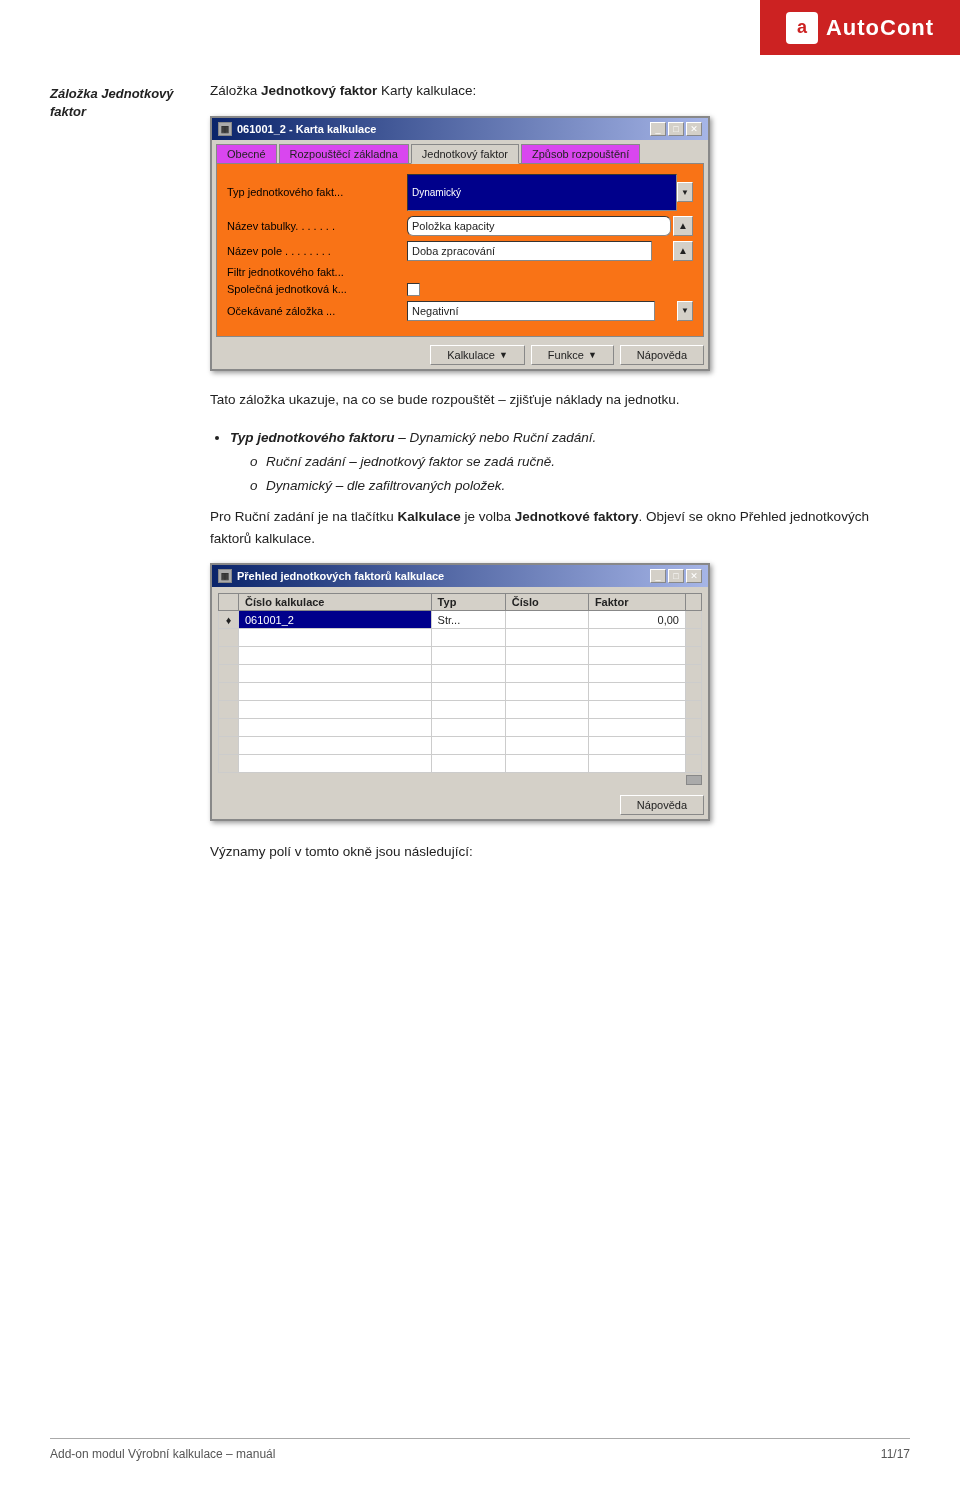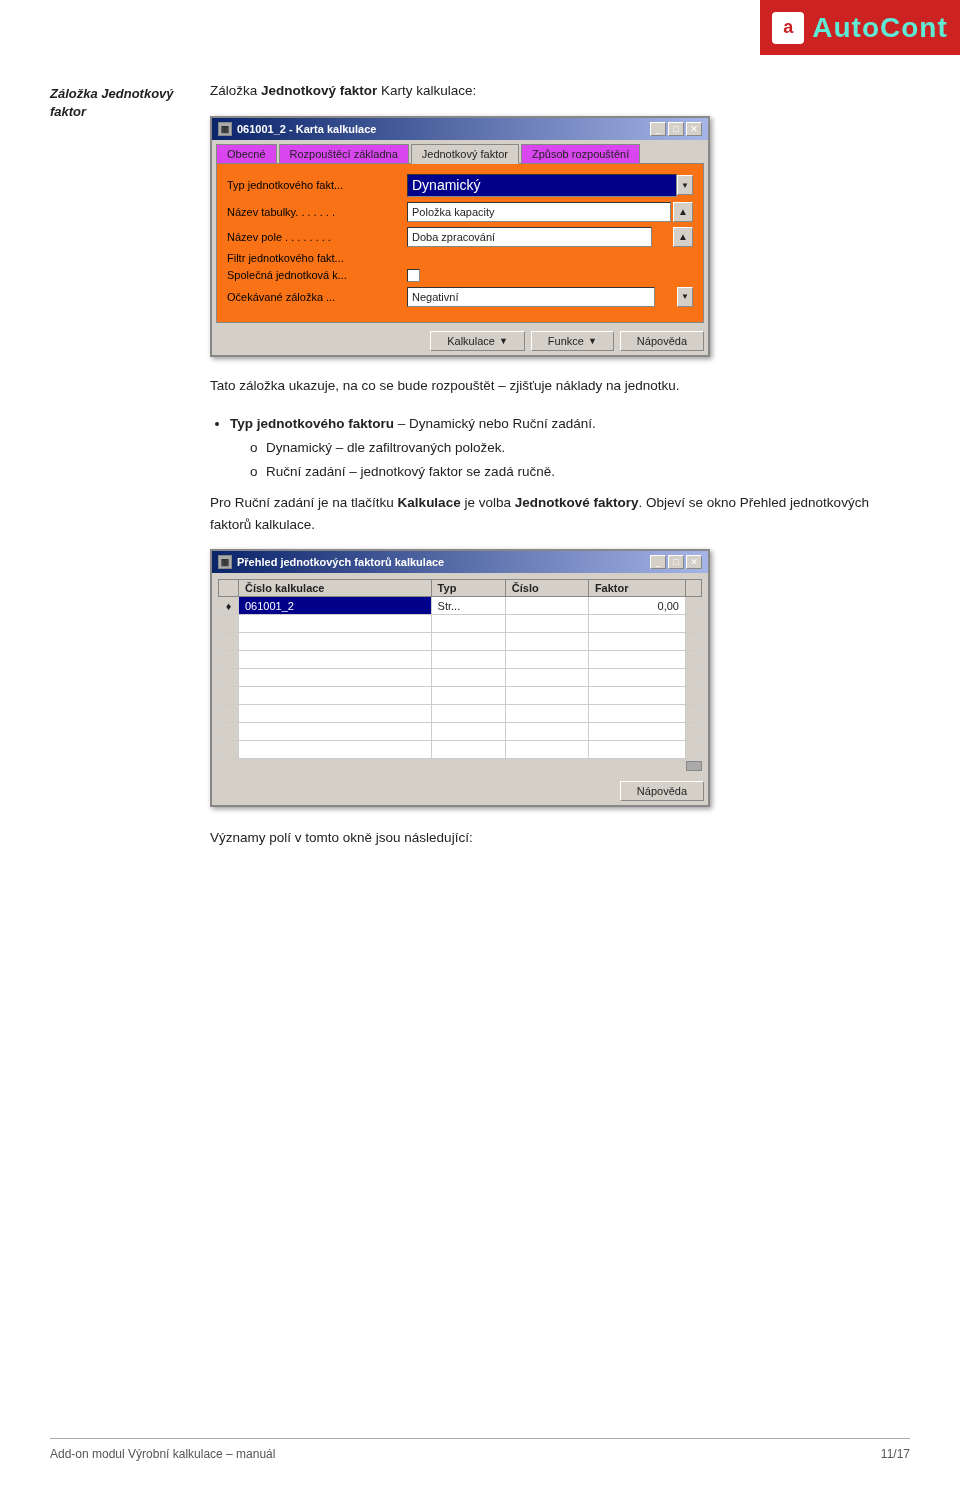--- a/index.html
+++ b/index.html
@@ -19,22 +19,22 @@
       top: 0;
       right: 0;
       width: 200px;
       height: 55px;
       background: #cc2222;
       display: flex;
       align-items: center;
       justify-content: center;
     }
     .logo-bar .logo-text {
-      color: #5eead4;
-      font-size: 28px;
+      color: #ffffff;
+      font-size: 22px;
       font-weight: bold;
       letter-spacing: 1px;
     }
     .logo-bar .logo-icon {
       width: 32px;
       height: 32px;
       background: #fff;
       border-radius: 4px;
       display: flex;
       align-items: center;
@@ -167,24 +167,24 @@
       height: 20px;
       border: 1px inset #888;
       background: #fff;
       font-size: 11px;
       padding: 1px 4px;
       display: flex;
       align-items: center;
     }
     .win-input-blue {
       flex: 1;
-      height: 23px;
+      height: 37px;
       background: #00008b;
       color: #fff;
-      font-size: 14px;
+      font-size: 10px;
       padding: 1px 4px;
       display: flex;
       align-items: center;
       border: 1px inset #888;
     }
     .win-dropdown-arrow {
       width: 16px;
       height: 20px;
       background: #d4d0c8;
       border: 1px solid #888;
@@ -240,20 +240,21 @@
 
     
     .para-text {
       font-size: 13.5px;
       line-height: 1.6;
       margin-bottom: 14px;
       color: #222;
     }
     .bullet-list {
       margin: 18px 0 10px 20px;
+      font-style: italic;
     }
     .bullet-item {
       margin-bottom: 6px;
       font-size: 13.5px;
       line-height: 1.5;
       list-style: disc;
     }
     .bullet-item .bold { font-weight: bold; }
     .sub-list {
       margin: 4px 0 4px 20px;
@@ -379,21 +380,21 @@
             <div class="win-label">Typ jednotkového fakt...</div>
             <div style="flex:1; display:flex; align-items:center;">
               <div class="win-input-blue" style="flex:1;">Dynamický</div>
               <div class="win-dropdown-arrow">▼</div>
             </div>
           </div>
 
           <div class="win-row">
             <div class="win-label">Název tabulky. . . . . . .</div>
             <div style="flex:1; display:flex; align-items:center;">
-              <div class="win-input" style="flex:1;">Položka kapacity</div>
+              <div class="win-input" style="flex:1;border-radius:6px;">Položka kapacity</div>
               <div class="win-browse-btn">▲</div>
             </div>
           </div>
 
           <div class="win-row">
             <div class="win-label">Název pole . . . . . . . .</div>
             <div style="flex:1; display:flex; align-items:center;gap:19px;">
               <div class="win-input" style="flex:1;">Doba zpracování</div>
               <div class="win-browse-btn">▲</div>
             </div>
@@ -435,22 +436,22 @@
       </div>
 
       <div class="content-text-block">
         <p class="para-text">
           Tato záložka ukazuje, na co se bude rozpouštět – zjišťuje náklady na jednotku.
         </p>
         <ul class="bullet-list">
           <li class="bullet-item">
             <span class="bold">Typ jednotkového faktoru</span> – Dynamický nebo Ruční zadání.
             <ul class="sub-list">
+              <li class="sub-item">Ruční zadání – jednotkový faktor se zadá ručně.</li>
               <li class="sub-item">Dynamický – dle zafiltrovaných položek.</li>
-              <li class="sub-item">Ruční zadání – jednotkový faktor se zadá ručně.</li>
             </ul>
           </li>
         </ul>
         <p class="para-text">
           Pro Ruční zadání je na tlačítku <strong>Kalkulace</strong> je volba <strong>Jednotkové faktory</strong>. Objeví se okno Přehled jednotkových faktorů kalkulace.
         </p>
       </div>
 
       <div class="win-dialog2">
 

